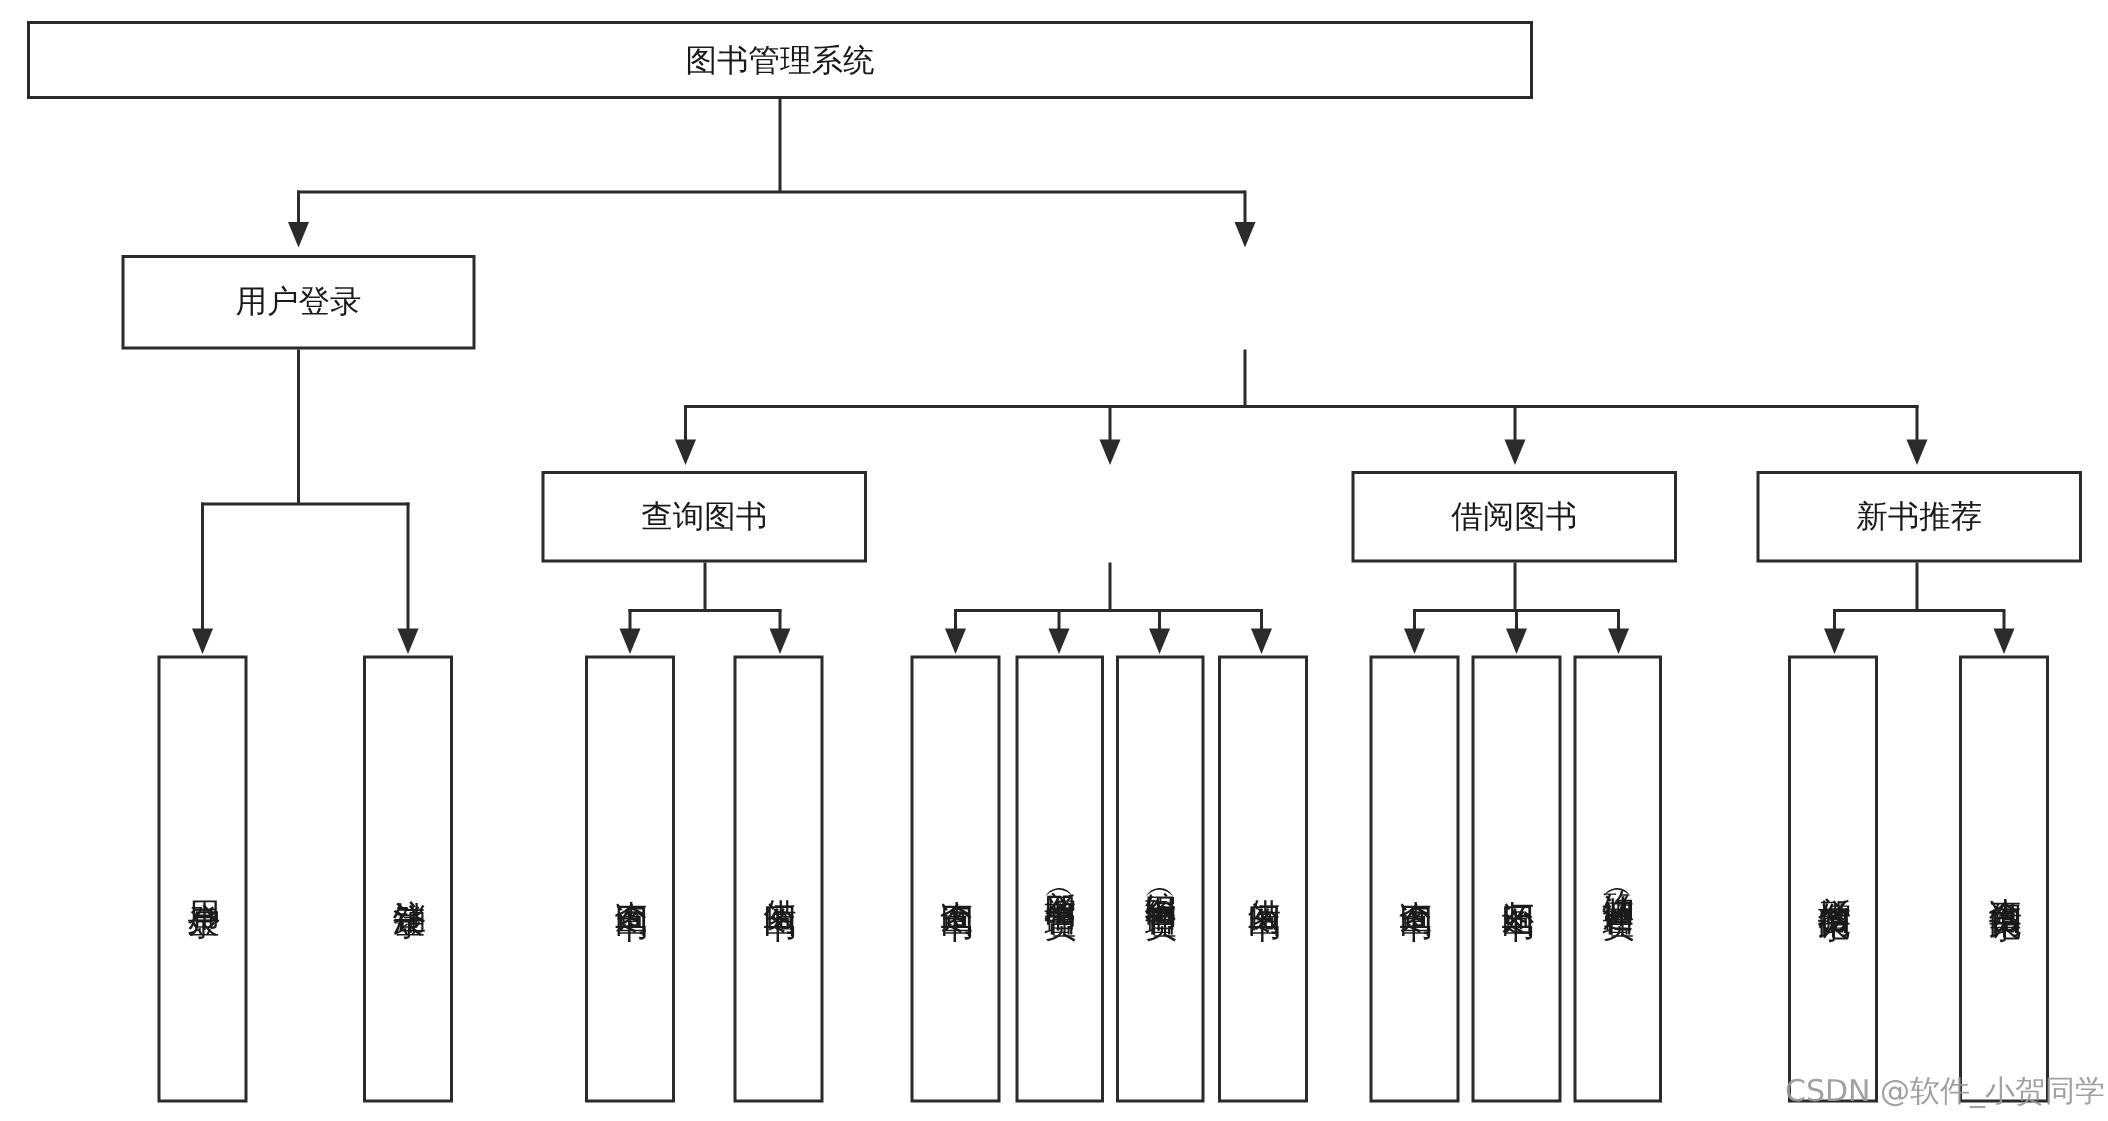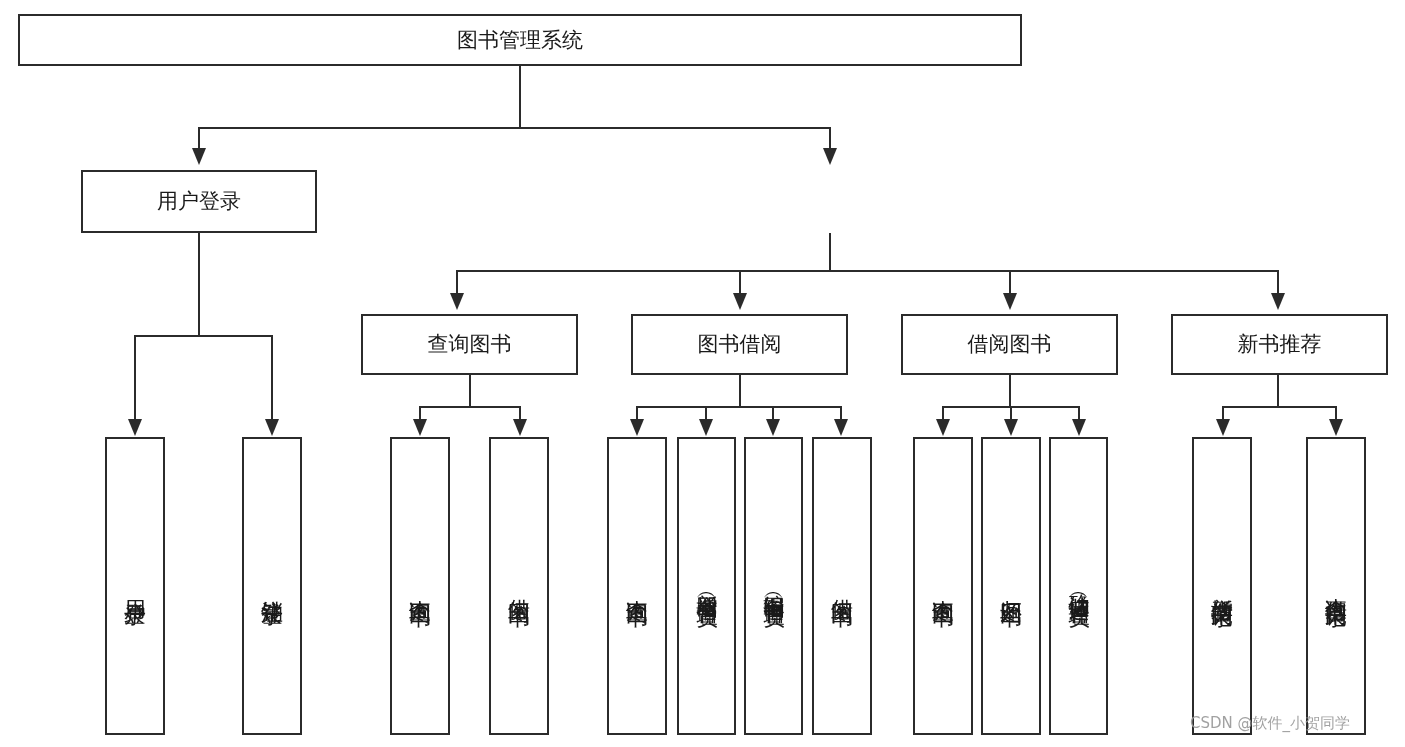--- a/index.html
+++ b/index.html
@@ -60,21 +60,21 @@
     width: 0;
     height: 0;
     border-left: 7px solid transparent;
     border-right: 7px solid transparent;
     border-top: 17px solid #2b2b2b;
   }
 
   
   .watermark {
     position: absolute;
-    font-size: 15px;
+    font-size: 20px;
     color: #9a9a9a;
     white-space: nowrap;
     opacity: .92;
   }
 </style>
 </head>
 <body>
 
 <div id="canvas">
 
@@ -107,23 +107,20 @@
   <div class="arrow" style="left:450px; top:293px;"></div>
   <div class="vline" style="left:739px; top:270px; height:24px;"></div>
   <div class="arrow" style="left:733px; top:293px;"></div>
   <div class="vline" style="left:1009px; top:270px; height:24px;"></div>
   <div class="arrow" style="left:1003px; top:293px;"></div>
   <div class="vline" style="left:1277px; top:270px; height:24px;"></div>
   <div class="arrow" style="left:1271px; top:293px;"></div>
 
   <div class="node level2" style="left:361px; top:314px; width:217px; height:61px;">
     <span>查询图书</span>
-  </div>
-  <div class="node level2" style="left:631px; top:314px; width:217px; height:61px;">
-    <span>图书借阅</span>
   </div>
   <div class="node level2" style="left:901px; top:314px; width:217px; height:61px;">
     <span>借阅图书</span>
   </div>
   <div class="node level2" style="left:1171px; top:314px; width:217px; height:61px;">
     <span>新书推荐</span>
   </div>
 
   <div class="vline" style="left:469px; top:375px; height:32px;"></div>
   <div class="hline" style="left:419px; top:406px; width:102px;"></div>

